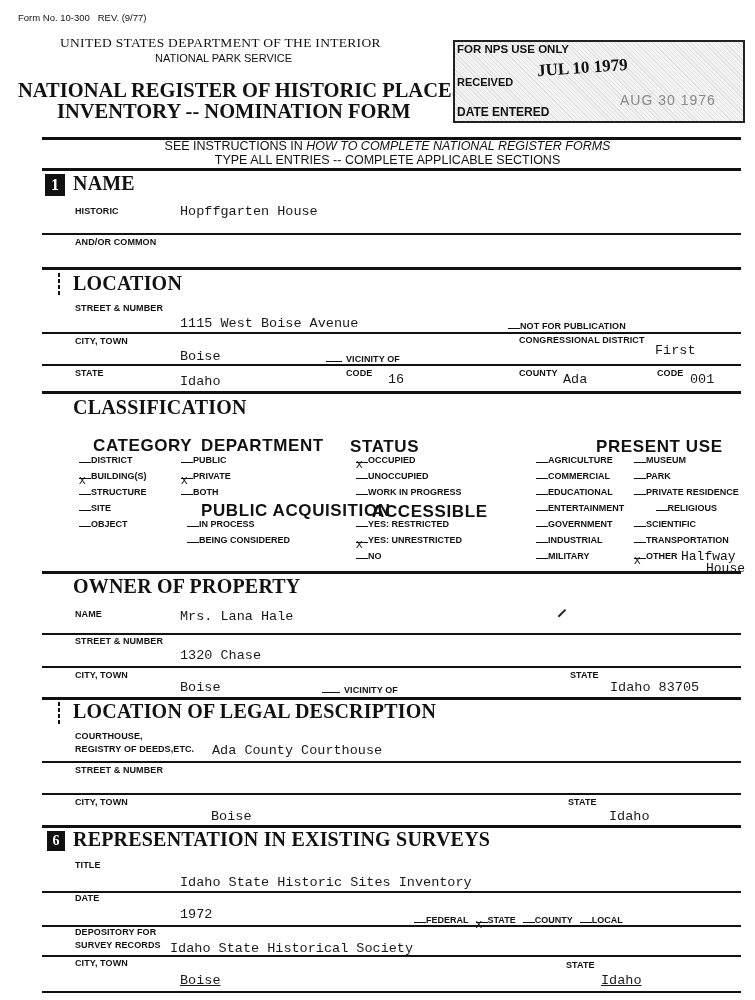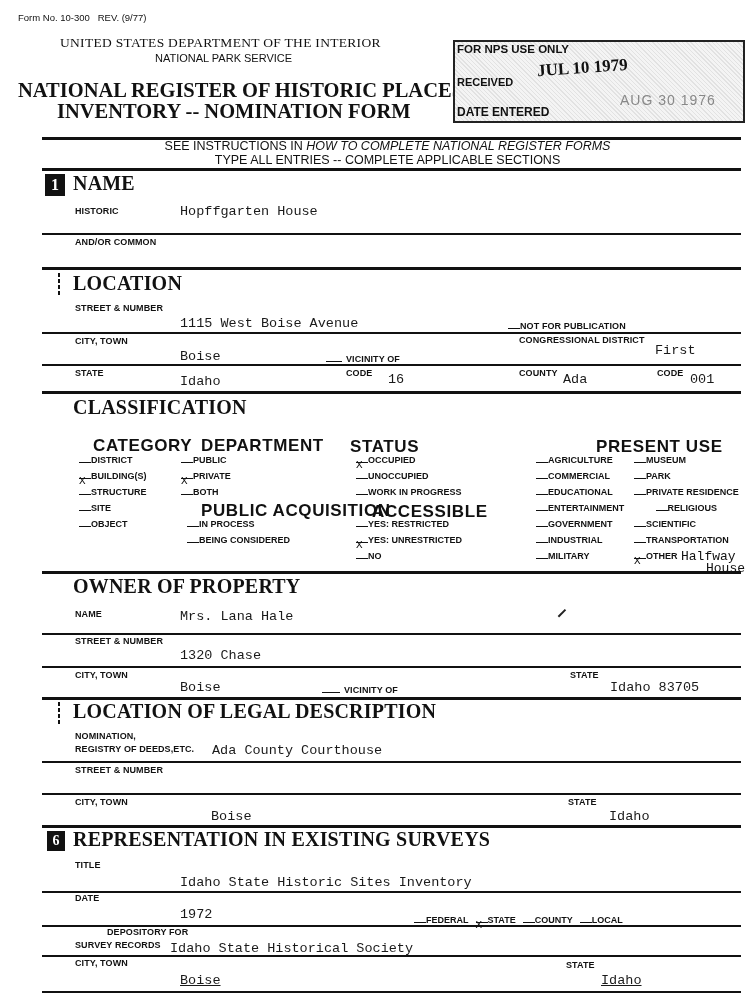--- a/index.html
+++ b/index.html
@@ -152,21 +152,21 @@
 <div class="rule thin" style="top:666px;"></div>
 <div class="abs lbl" style="left:75px;top:670px;">CITY, TOWN</div>
 <div class="abs lbl" style="left:570px;top:670px;">STATE</div>
 <div class="abs val" style="left:180px;top:680px;">Boise</div>
 <div class="abs lbl" style="left:322px;top:685px;"><span class="blank" style="width:18px;margin-right:4px;"></span><span>VICINITY OF</span></div>
 <div class="abs val" style="left:610px;top:680px;">Idaho 83705</div>
 <div class="rule thick" style="top:697px;"></div>
 
 <div class="abs bar-mark" style="left:58px;top:702px;height:22px;"></div>
 <div class="abs sect-title" style="left:73px;top:700px;">LOCATION OF LEGAL DESCRIPTION</div>
-<div class="abs lbl" style="left:75px;top:731px;">NOMINATION,</div>
+<div class="abs lbl" style="left:75px;top:731px;">COURTHOUSE,</div>
 <div class="abs lbl" style="left:75px;top:744px;">REGISTRY OF DEEDS,ETC.</div>
 <div class="abs val" style="left:212px;top:743px;">Ada County Courthouse</div>
 <div class="rule thin" style="top:761px;"></div>
 <div class="abs lbl" style="left:75px;top:765px;">STREET &amp; NUMBER</div>
 <div class="abs val" style="left:212px;top:776px;"></div>
 <div class="rule thin" style="top:793px;"></div>
 <div class="abs lbl" style="left:75px;top:797px;">CITY, TOWN</div>
 <div class="abs lbl" style="left:568px;top:797px;">STATE</div>
 <div class="abs val" style="left:211px;top:809px;">Boise</div>
 <div class="abs val" style="left:609px;top:809px;">Idaho</div>
@@ -174,21 +174,21 @@
 
 <div class="abs badge" style="left:47px;top:831px;width:18px;height:20px;font-size:14px;">6</div>
 <div class="abs sect-title" style="left:73px;top:828px;">REPRESENTATION IN EXISTING SURVEYS</div>
 <div class="abs lbl" style="left:75px;top:860px;">TITLE</div>
 <div class="abs val" style="left:180px;top:875px;">Idaho State Historic Sites Inventory</div>
 <div class="rule thin" style="top:891px;"></div>
 <div class="abs lbl" style="left:75px;top:893px;">DATE</div>
 <div class="abs val" style="left:180px;top:907px;">1972</div>
 <div class="abs" style="left:414px;top:909px;" id="level-opts"><div class="opt" style="display: inline-block; margin-right: 7px;"><span class="blank" style="position: relative;"></span><span>FEDERAL</span></div><div class="opt" style="display: inline-block; margin-right: 7px;"><span class="blank" style="position: relative;"><span class="mark" style="position: absolute; left: 0px; top: -3px;">X</span></span><span>STATE</span></div><div class="opt" style="display: inline-block; margin-right: 7px;"><span class="blank" style="position: relative;"></span><span>COUNTY</span></div><div class="opt" style="display: inline-block; margin-right: 7px;"><span class="blank" style="position: relative;"></span><span>LOCAL</span></div></div>
 <div class="rule thin" style="top:925px;"></div>
-<div class="abs lbl" style="left:75px;top:927px;margin-left:32px;">DEPOSITORY FOR</div>
+<div class="abs lbl" style="left:75px;top:927px;">DEPOSITORY FOR</div>
 <div class="abs lbl" style="left:75px;top:940px;">SURVEY RECORDS</div>
 <div class="abs val" style="left:170px;top:941px;">Idaho State Historical Society</div>
 <div class="rule thin" style="top:955px;"></div>
 <div class="abs lbl" style="left:75px;top:958px;">CITY, TOWN</div>
 <div class="abs lbl" style="left:566px;top:960px;">STATE</div>
 <div class="abs val" style="left:180px;top:973px;text-decoration:underline;">Boise</div>
 <div class="abs val" style="left:601px;top:973px;text-decoration:underline;">Idaho</div>
 <div class="rule thin" style="top:991px;"></div>
 
 </body></html>

